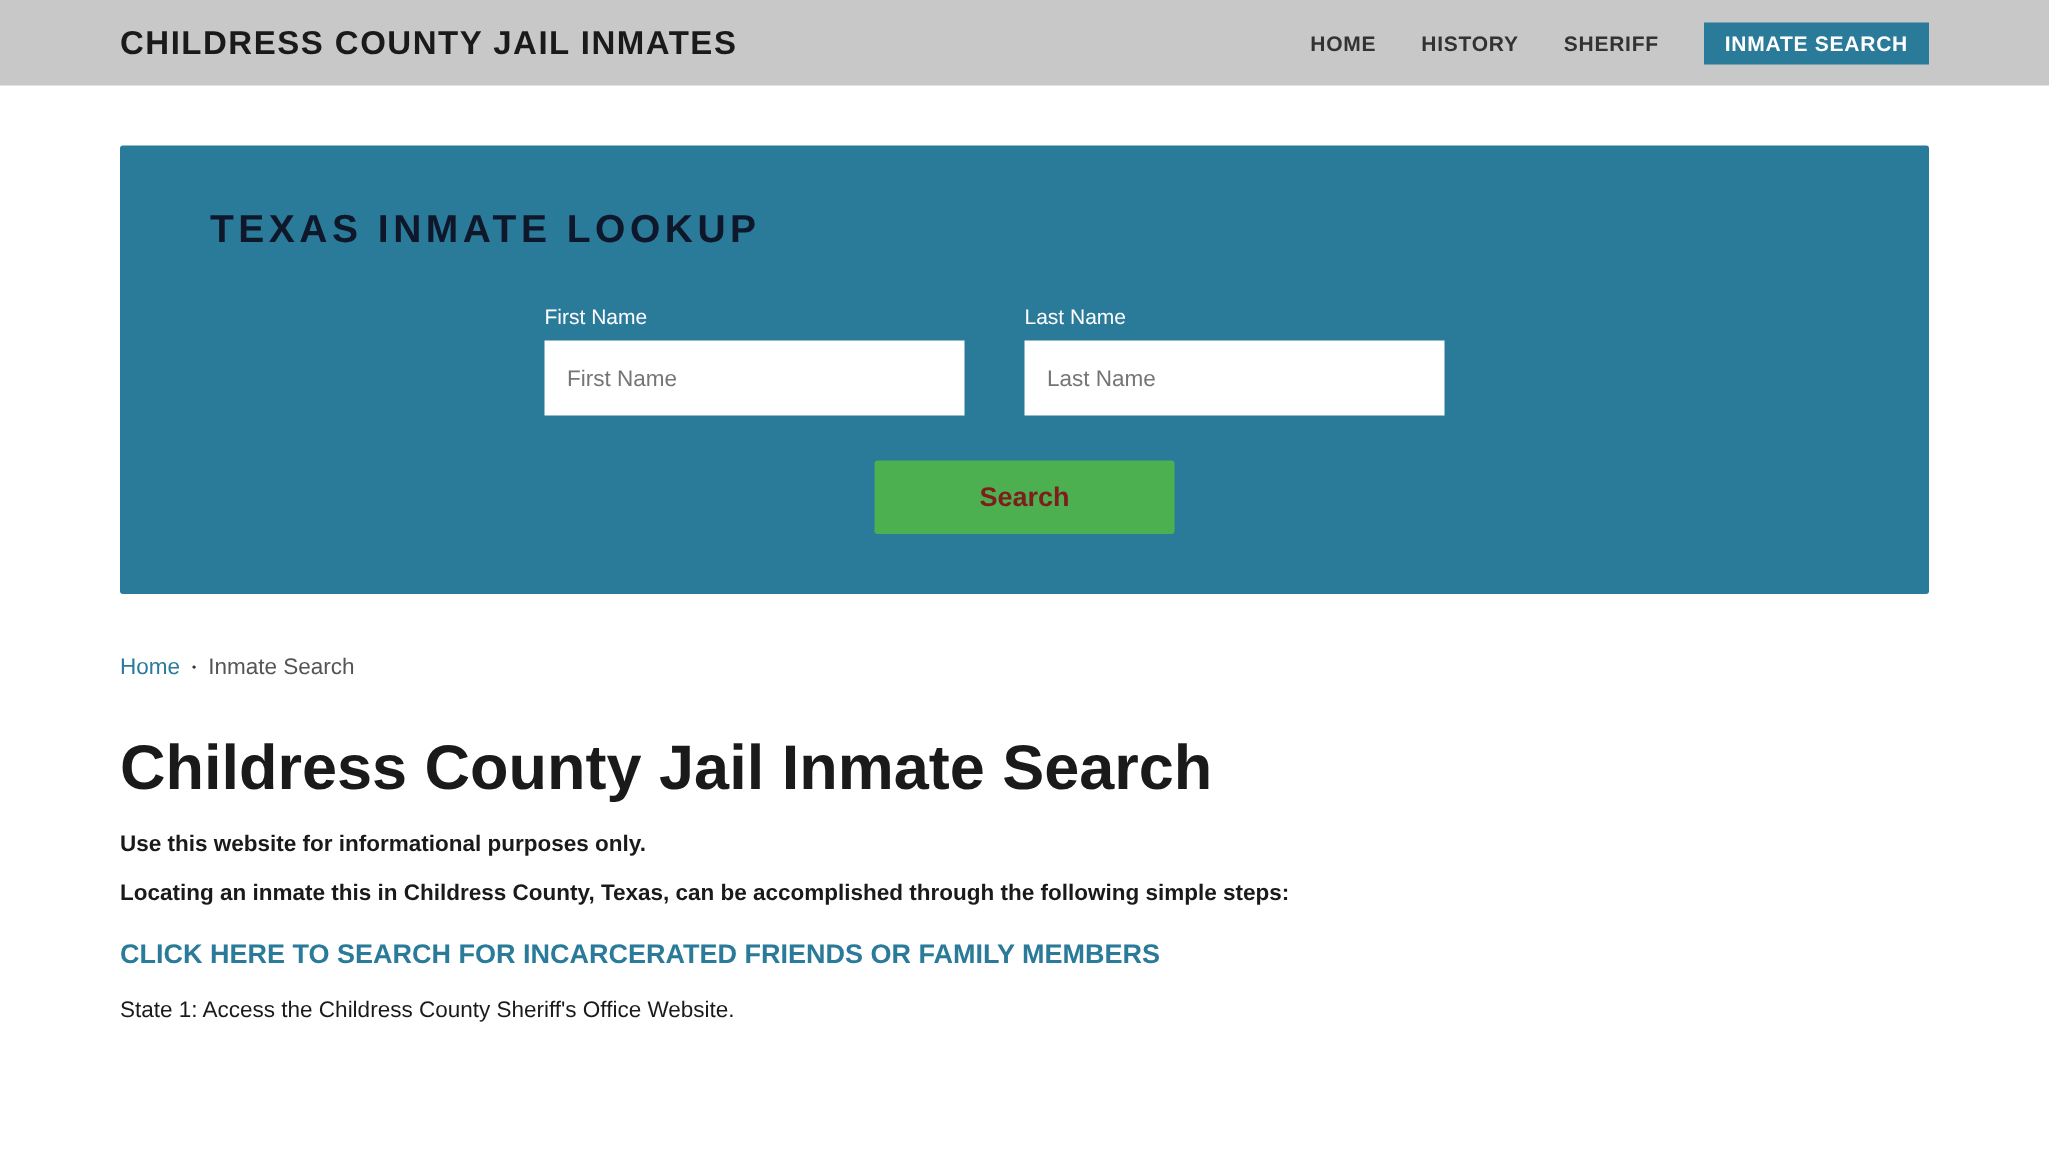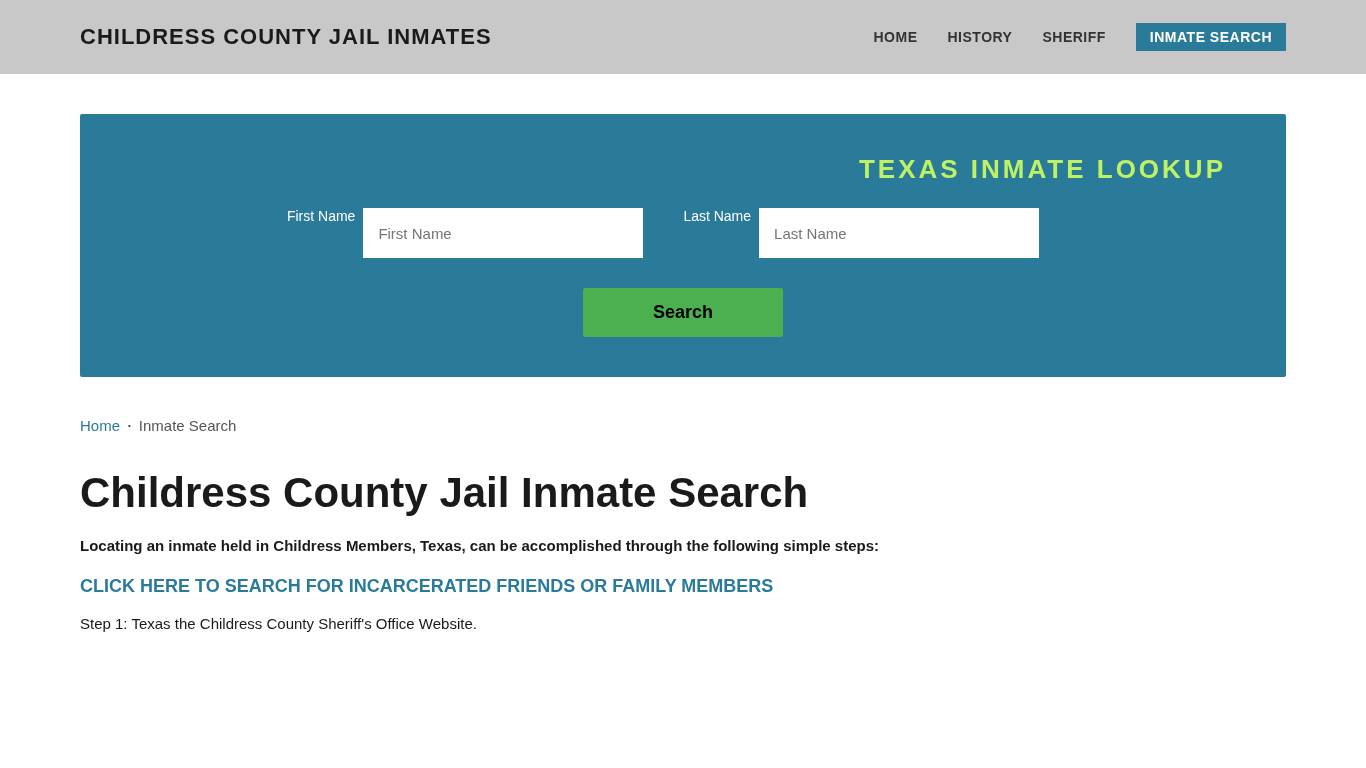--- a/index.html
+++ b/index.html
@@ -14,21 +14,21 @@
       min-height: 768px;
     }
 
     
     .header {
       background: #c8c8c8;
       display: flex;
       align-items: center;
       justify-content: space-between;
       padding: 0 80px;
-      height: 74px;
+      height: 57px;
     }
     .site-title {
       font-size: 22px;
       font-weight: 900;
       color: #1a1a1a;
       letter-spacing: 1px;
       text-transform: uppercase;
     }
     .nav {
       display: flex;
@@ -51,37 +51,37 @@
     }
 
     
     .search-banner {
       background: #2a7a9a;
       margin: 40px 80px;
       padding: 40px 60px;
       border-radius: 2px;
     }
     .banner-title {
-      text-align: right;
-      color: #bef264;
+      text-align: left;
+      color: #0f172a;
       font-size: 26px;
       font-weight: 700;
       letter-spacing: 3px;
       text-transform: uppercase;
-      margin-bottom: 23px;
+      margin-bottom: 35px;
     }
     .form-row {
       display: flex;
       gap: 40px;
       justify-content: center;
       margin-bottom: 30px;
     }
     .form-group {
       display: flex;
-      flex-direction: row;
+      flex-direction: column;
       gap: 8px;
     }
     .form-label {
       color: #fff;
       font-size: 14px;
       font-weight: 500;
     }
     .form-input {
       width: 280px;
       height: 50px;
@@ -95,21 +95,21 @@
     .form-input.state-input {
       color: #2a7a9a;
       font-weight: 500;
     }
     .search-btn-row {
       display: flex;
       justify-content: center;
     }
     .search-btn {
       background: #4caf50;
-      color: #000000;
+      color: #7f1d1d;
       border: none;
       padding: 14px 70px;
       font-size: 18px;
       font-weight: 600;
       cursor: pointer;
       border-radius: 2px;
     }
 
     
     .content {
@@ -203,16 +203,17 @@
 </section>
 
 <main class="content">
   <nav class="breadcrumb">
     <a class="breadcrumb-home">Home</a>
     <span class="breadcrumb-separator">•</span>
     <span class="breadcrumb-current">Inmate Search</span>
   </nav>
 
   <h1 class="page-title">Childress County Jail Inmate Search</h1>
-  <p class="page-description">Locating an inmate held in Childress Members, Texas, can be accomplished through the following simple steps:</p>
+  <p class="page-subtitle">Use this website for informational purposes only.</p>
+  <p class="page-description">Locating an inmate this in Childress County, Texas, can be accomplished through the following simple steps:</p>
   <a class="click-link">CLICK HERE to Search for Incarcerated Friends or Family Members</a>
-  <p class="step-text">Step 1: Texas the Childress County Sheriff's Office Website.</p>
+  <p class="step-text">State 1: Access the Childress County Sheriff's Office Website.</p>
 </main>
 
 </body></html>

